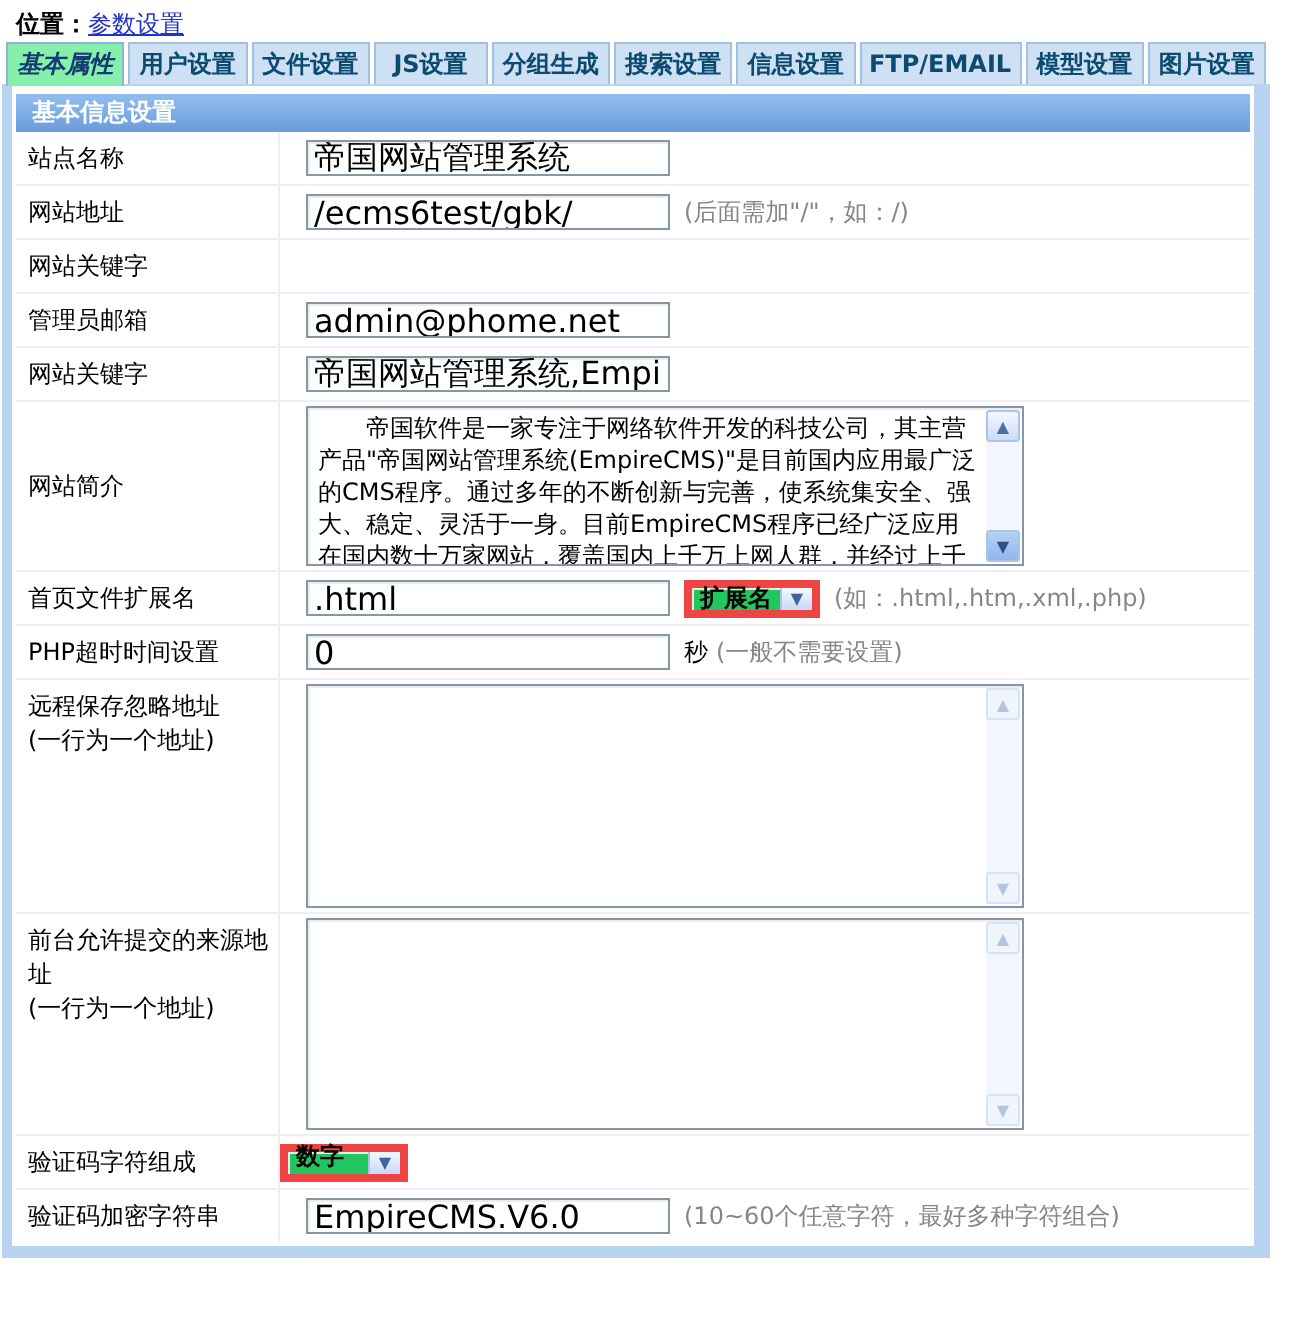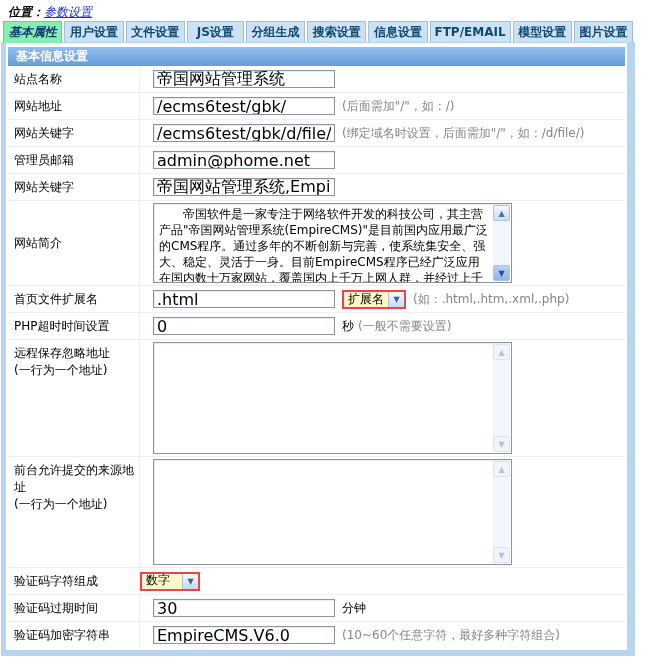--- a/index.html
+++ b/index.html
@@ -3,21 +3,21 @@
 <meta charset="utf-8">
 <style>
   * { box-sizing: border-box; margin: 0; padding: 0; }
   html,body { background:#fff; }
   body {
     width: 650px; height: 663px;
     font-family: "DejaVu Sans", "Liberation Sans", sans-serif;
     font-size: 12px; color:#000; overflow:hidden;
   }
   
-  .crumb { padding: 4px 0 2px 8px; height: 20px; font-style: italic; }
+  .crumb { padding: 4px 0 2px 8px; height: 20px; }
   .crumb .pfx { font-weight: bold; }
   .crumb a { color:#2233cc; text-decoration: underline; cursor:pointer; }
 
   
   .tabbar { display:flex; align-items:flex-end; padding-left:3px; height:22px; position:relative; }
   .tab {
     height:21px; min-width:57px; padding:0 6px; margin-right:2px;
     display:flex; align-items:center; justify-content:center;
     background:#cde0f4; border:1px solid #a3c0de; border-bottom:none;
     color:#0c4a6e; font-weight:bold; white-space:nowrap; cursor:pointer;
@@ -70,22 +70,22 @@
     position:absolute; left:0; width:17px; height:16px; text-align:center;
     font-size:8px; line-height:15px; color:#4d6ea0; cursor:pointer;
     background:linear-gradient(180deg,#f4f8fe,#cadcf6); border:1px solid #a9c4e8; border-radius:2px;
   }
   .sb-btn.up { top:0; } .sb-btn.down { bottom:0; }
   .sb-btn.hot { background:linear-gradient(180deg,#b7d2f4,#8fb6ec); color:#2c4f86; }
   .sb.dim .sb-btn { color:#b4c4da; background:#f0f5fc; border-color:#d7e3f4; }
 
   
   .xpselect {
-    display:inline-flex; align-items:center; height:19px; border:2px solid #ef4444;
-    background:#fef9c3; cursor:pointer; box-shadow: inset 1px 1px 0 #ececec;
+    display:inline-flex; align-items:center; height:19px; border:4px solid #ef4444;
+    background:#22c55e; cursor:pointer; box-shadow: inset 1px 1px 0 #ececec; font-weight: bold;
   }
   .xpselect .val { padding:0 4px; min-width:36px; }
   .xpselect .arrow {
     width:16px; height:100%; display:flex; align-items:center; justify-content:center;
     background:linear-gradient(180deg,#f4f8fe,#c6d9f6); border-left:1px solid #a9c4e8;
     color:#3f619c; font-size:8px;
   }
   .flush { margin-left:-13px;align-items:flex-end; }
 
   
@@ -125,24 +125,20 @@
   <div class="frow">
     <div class="flabel">网站地址</div>
     <div class="ffield">
       <input class="xpinput" value="/ecms6test/gbk/" style="">
       <span class="hint">(后面需加"/"，如：/)</span>
     </div>
   </div>
 
   <div class="frow">
     <div class="flabel">网站关键字</div>
-    <div class="ffield">
-      <input class="xpinput" value="/ecms6test/gbk/d/file/" style="">
-      <span class="hint">(绑定域名时设置，后面需加"/"，如：/d/file/)</span>
-    </div>
   </div>
 
   <div class="frow">
     <div class="flabel">管理员邮箱</div>
     <div class="ffield">
       <input class="xpinput" value="admin@phome.net" style="">
     </div>
   </div>
 
   <div class="frow">
@@ -221,27 +217,20 @@
   <div class="frow">
     <div class="flabel">验证码字符组成</div>
     <div class="ffield">
       <span class="xpselect flush">
         <span class="val" style="min-width:40px;">数字</span>
         <span class="arrow">▼</span>
       </span>
     </div>
   </div>
 
-  <div class="frow">
-    <div class="flabel">验证码过期时间</div>
-    <div class="ffield">
-      <input class="xpinput" value="30" style="">
-      <span class="unit">分钟</span>
-    </div>
-  </div>
 
   <div class="frow">
     <div class="flabel">验证码加密字符串</div>
     <div class="ffield">
       <input class="xpinput" value="EmpireCMS.V6.0" style="">
       <span class="hint">(10~60个任意字符，最好多种字符组合)</span>
     </div>
   </div>
 </div>
 

